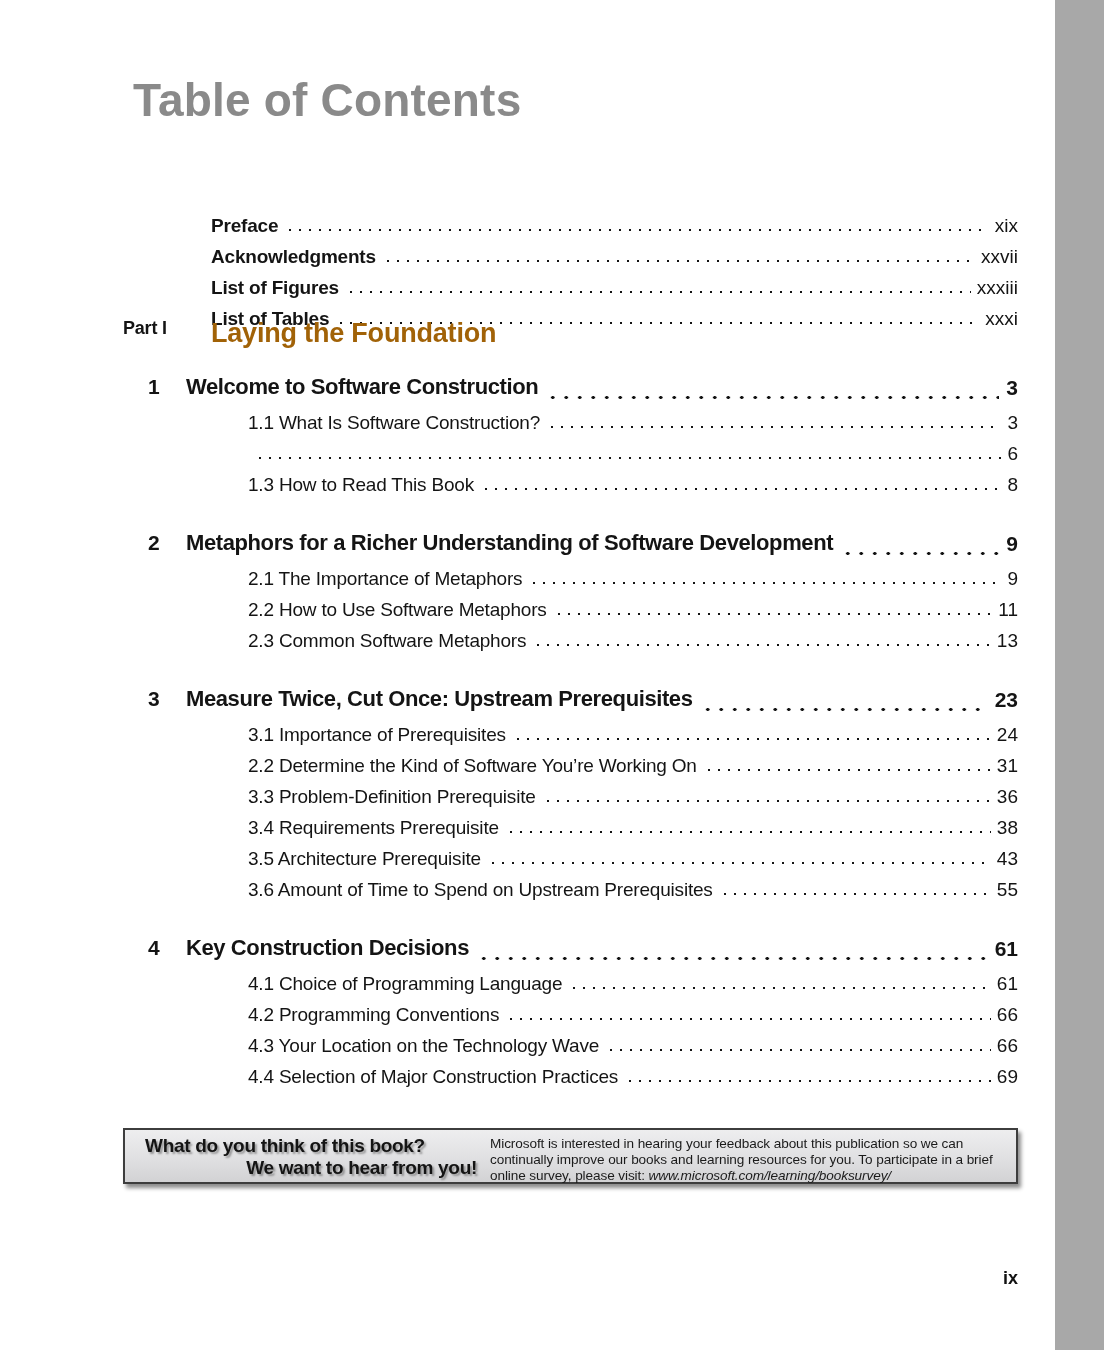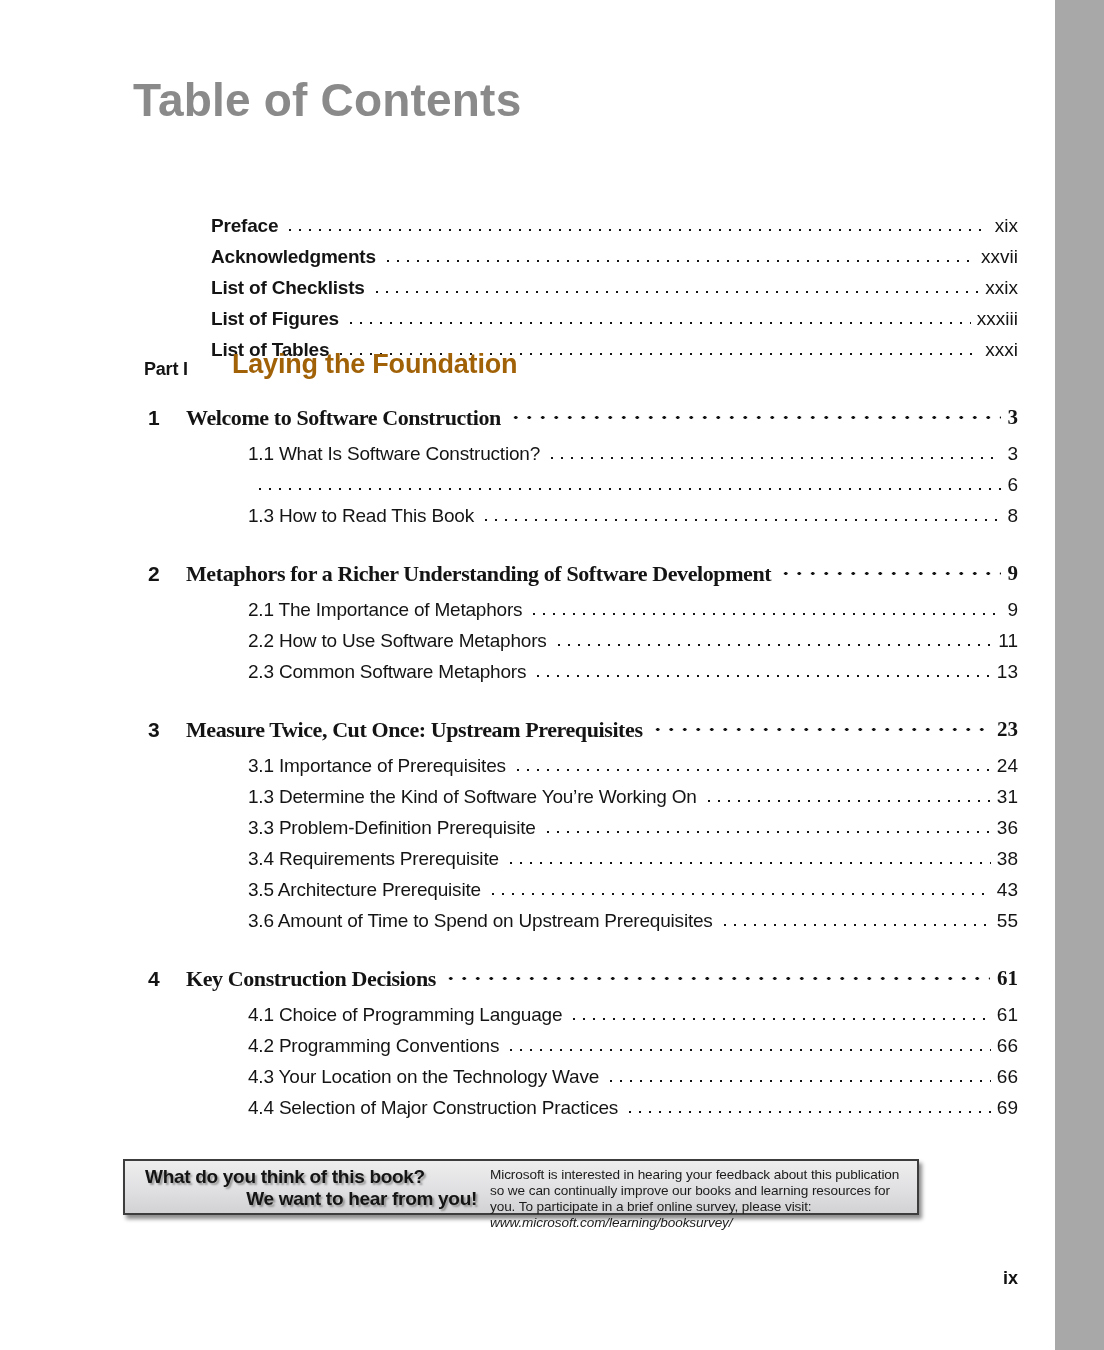--- a/index.html
+++ b/index.html
@@ -31,35 +31,35 @@
     height:5px; margin:0 7px 0 8px;
     background-image:radial-gradient(circle, #101010 1.5px, transparent 1.85px);
     background-size:13.5px 5px;
   }
   
   .front-matter { margin-top:40px; margin-left:88px; font-size:19px; }
   .front-matter .toc-row { height:31px; }
   .fm-label { font-weight:700; letter-spacing:-0.2px;margin-top:48px; }
   .fm-page { font-weight:400; }
   
-  .part-row { display:flex; align-items:flex-end; margin-top:27px;margin-left:21px; }
+  .part-row { display:flex; align-items:flex-start; margin-top:27px; }
   .part-label { width:88px; font-size:18px; font-weight:700; letter-spacing:-0.2px; }
   .part-title { font-size:27px; font-weight:700; color:#a16207; letter-spacing:-0.2px; }
   
   .ch-row { display:flex; align-items:baseline; margin-top:25px; height:32px; }
   .ch-num { width:63px; padding-left:25px; font-size:21px; font-weight:700; }
-  .ch-main { flex:1; display:flex; align-items:center;font-family:Liberation Serif, serif; }
+  .ch-main { flex:1; display:flex; align-items:flex-end; }
   .ch-title { font-size:22px; font-weight:700; letter-spacing:-0.4px; }
   .ch-page { font-size:21px; font-weight:700; }
   .sections { margin-left:125px; font-size:19px; margin-top:6px; }
   .sections .toc-row { height:31px; }
   .sec-label { letter-spacing:-0.2px; }
   
   .feedback-box {
-    margin-top:31px; height:56px; width:796px;
+    margin-top:31px; height:56px; width:895px;
     border:2px solid #3d3d3d;
     background:linear-gradient(180deg, #eeeeef 0%, #e0e0e2 55%, #d2d2d4 100%);
     box-shadow:3px 4px 4px rgba(0,0,0,0.45);
     display:flex;
   }
   .fb-left { width:365px; padding:5px 0 0 20px; }
   .fb-line1 {
     font-size:19px; font-weight:700; letter-spacing:-0.3px;
     text-shadow:2px 2px 2px rgba(60,60,60,0.45);
     width:312px; text-align:left; white-space:nowrap;
@@ -87,25 +87,20 @@
       <span class="fm-label">Preface</span>
       <span class="leader"></span>
       <span class="fm-page">xix</span>
     </div>
     <div class="toc-row">
       <span class="fm-label">Acknowledgments</span>
       <span class="leader"></span>
       <span class="fm-page">xxvii</span>
     </div>
     <div class="toc-row">
-      <span class="fm-label">List of Checklists</span>
-      <span class="leader"></span>
-      <span class="fm-page">xxix</span>
-    </div>
-    <div class="toc-row">
       <span class="fm-label">List of Figures</span>
       <span class="leader"></span>
       <span class="fm-page">xxxiii</span>
     </div>
     <div class="toc-row">
       <span class="fm-label">List of Tables</span>
       <span class="leader"></span>
       <span class="fm-page">xxxi</span>
     </div>
   </div>
@@ -179,21 +174,21 @@
         <span class="ch-page">23</span>
       </span>
     </div>
     <div class="sections">
       <div class="toc-row">
         <span class="sec-label">3.1 Importance of Prerequisites</span>
         <span class="leader"></span>
         <span class="sec-page">24</span>
       </div>
       <div class="toc-row">
-        <span class="sec-label">1.3 Determine the Kind of Software You’re Working On</span>
+        <span class="sec-label">2.2 Determine the Kind of Software You’re Working On</span>
         <span class="leader"></span>
         <span class="sec-page">31</span>
       </div>
       <div class="toc-row">
         <span class="sec-label">3.3 Problem-Definition Prerequisite</span>
         <span class="leader"></span>
         <span class="sec-page">36</span>
       </div>
       <div class="toc-row">
         <span class="sec-label">3.4 Requirements Prerequisite</span>

